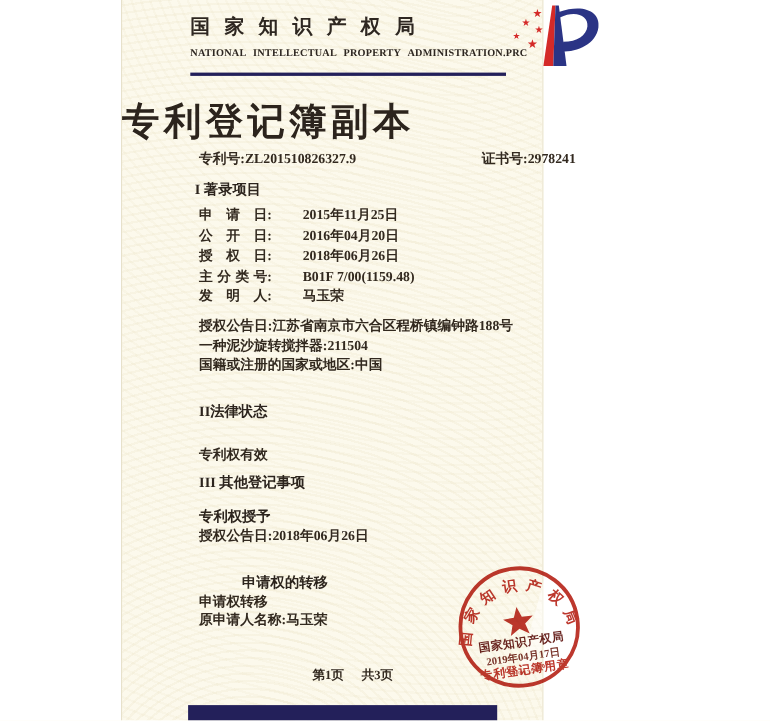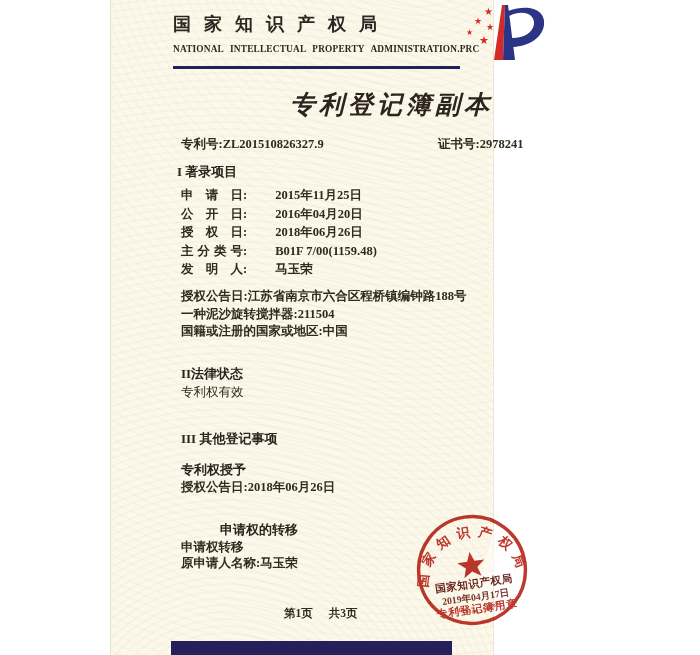--- a/index.html
+++ b/index.html
@@ -29,36 +29,36 @@
   }
   .agency-en{
     position:absolute;left:62px;top:44px;font-size:9.3px;font-weight:700;
     letter-spacing:0.2px;word-spacing:4px;color:#2e2721;white-space:nowrap;
   }
   .header-rule{
     position:absolute;left:62px;top:66px;width:287px;height:3px;background:var(--navy);
   }
   .logo{position:absolute;left:342px;top:2px;width:94px;height:62px;}
   .doc-title{
-    position:absolute;left:0;top:88px;width:100%;text-align:right;
-    font-size:25px;font-weight:700;letter-spacing:4px;color:#2c241d;white-space:nowrap;font-style:italic;
+    position:absolute;left:0;top:88px;width:100%;text-align:left;
+    font-size:34px;font-weight:700;letter-spacing:4px;color:#2c241d;white-space:nowrap;
   }
   .meta-row{position:absolute;left:0;top:136px;width:100%;font-size:12.5px;font-weight:700;}
   .patent-no{position:absolute;left:70px;white-space:nowrap;}
   .cert-no{position:absolute;left:327px;white-space:nowrap;}
   .s-heading{position:absolute;font-size:13px;font-weight:700;color:#2c241d;white-space:nowrap;}
   .h1{left:66px;top:163px;}
   .fields{position:absolute;left:70px;top:186px;}
   .frow{height:18.6px;line-height:18.6px;font-size:12.5px;font-weight:700;white-space:nowrap;}
   .flabel{display:inline-block;width:62px;text-align:justify;text-align-last:justify;vertical-align:top;}
   .fcolon{display:inline-block;}
   .fvalue{display:inline-block;margin-left:28px;font-weight:600;}
   .owner{position:absolute;left:70px;top:288px;font-size:12.5px;font-weight:600;line-height:17.6px;white-space:nowrap;}
   .h2{left:70px;top:365px;}
-  .law-status{position:absolute;left:70px;top:384px;font-size:12.5px;font-weight:400;white-space:nowrap;}
+  .law-status{position:absolute;left:70px;top:405px;font-size:12.5px;font-weight:700;white-space:nowrap;}
   .h3{left:70px;top:430px;}
   .grant-h{left:70px;top:461px;}
   .grant-date{position:absolute;left:70px;top:479px;font-size:12.5px;font-weight:600;white-space:nowrap;}
   .transfer-h{left:70px;top:521px;padding-left:39px;}
   .transfer-line{position:absolute;left:70px;top:539px;font-size:12.5px;font-weight:600;white-space:nowrap;}
   .orig-applicant{position:absolute;left:70px;top:555px;font-size:12.5px;font-weight:600;white-space:nowrap;}
   .footer{position:absolute;left:173px;top:606px;font-size:11.5px;font-weight:700;white-space:nowrap;}
   .footer .gap{display:inline-block;width:16px;}
   .bottom-bar{position:absolute;left:60px;top:641px;width:281px;height:14px;background:var(--navy);}
   .watermark{position:absolute;left:352px;top:412px;width:136px;height:205px;opacity:0.55;}

